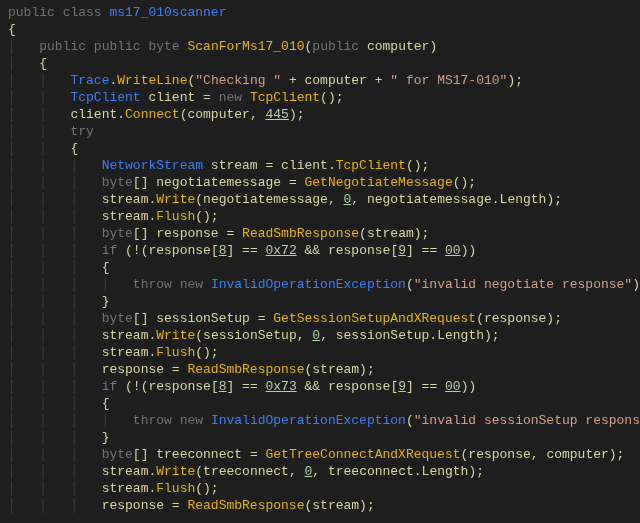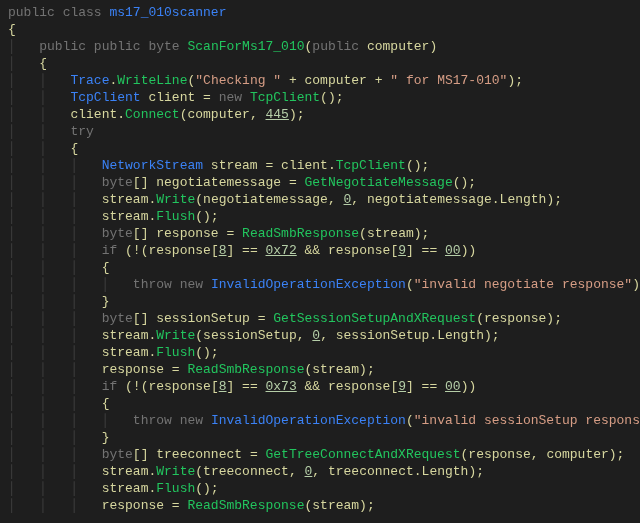--- a/index.html
+++ b/index.html
@@ -14,21 +14,21 @@
     margin: 0;
     padding: 4px 8px 8px 8px;
     font-family: Consolas, "Courier New", monospace;
     font-size: 13px;
     line-height: 17px;
     white-space: pre;
     color: #d7d79f;
   }
   .kw   { color: #737373; }   
   .type { color: #3b82f6; }   
-  .mth  { color: #22c55e; text-align: right; }   
+  .mth  { color: #eab308; text-align: right; }   
   .str  { color: #d69d85; }   
   .num  { color: #b5cea8; text-decoration: underline; }   
   .ident{ color: #d7d79f; }   
   .guide{ color: #404040; }   
 </style>
 </head>
 <body>
 
 <pre class="code"><span><span class="kw">public</span> <span class="kw">class</span> <span class="type">ms17_010scanner</span></span>
 <span><span class="ident">{</span></span>

